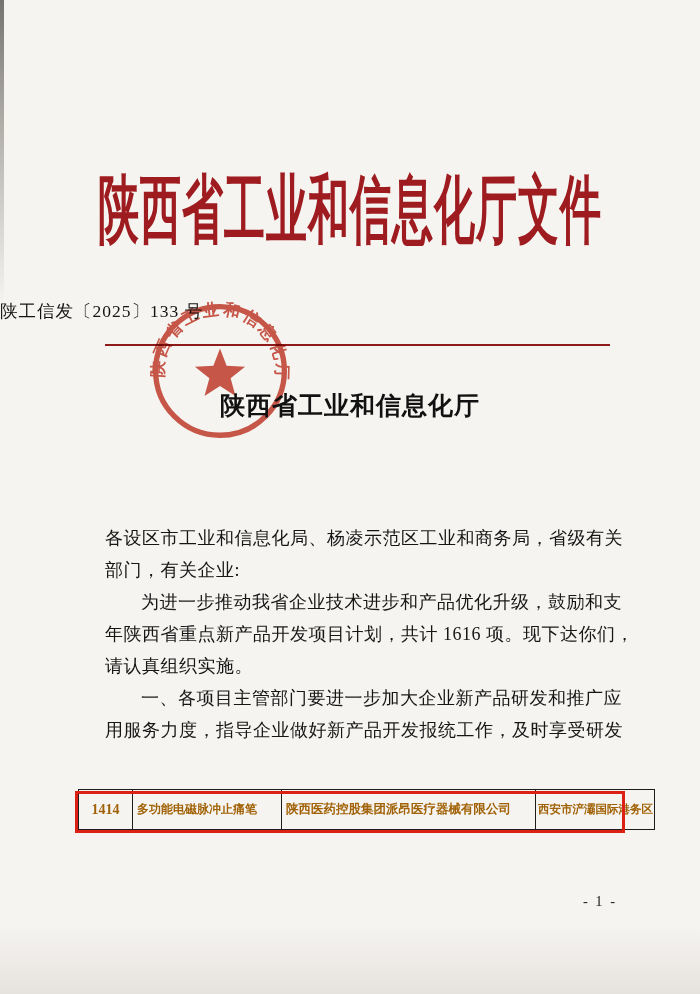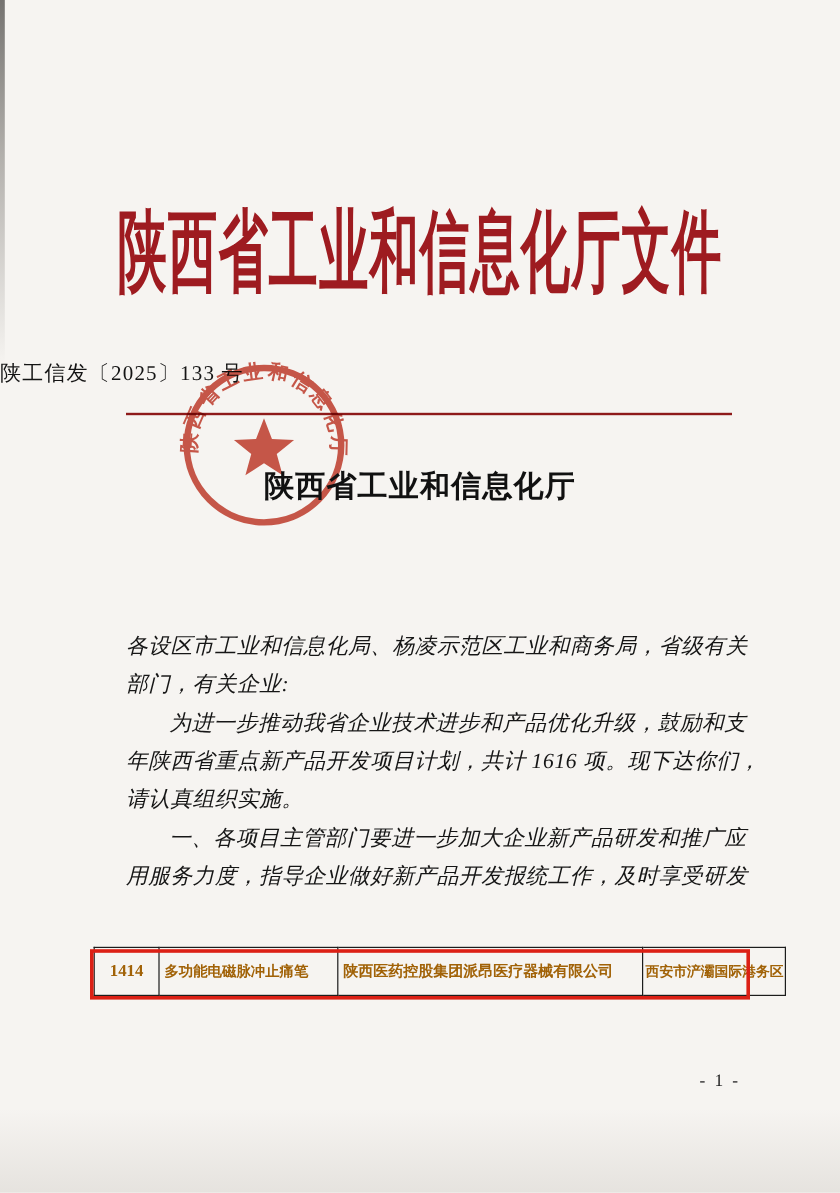--- a/index.html
+++ b/index.html
@@ -53,21 +53,21 @@
     text-align:center;font-weight:700;font-size:25px;line-height:36px;
     color:#111;letter-spacing:1px;
   }
 
   .doc-body{
     position:absolute;left:105px;top:522px;width:493px;
     font-size:18px;color:#161616;
   }
   .body-line{
     height:32px;line-height:32px;white-space:nowrap;
-    text-align:justify;letter-spacing:.5px;font-style:italic;
+    text-align:justify;letter-spacing:.5px;
   }
   .body-line.full{text-align-last:justify;}
   .body-line.indent{text-indent:2em;}
 
   
   .table-wrap{position:absolute;left:78px;top:789px;width:544px;}
   .table-wrap table{
     border-collapse:collapse;table-layout:fixed;width:544px;
     font-family:"Liberation Sans","DejaVu Sans",sans-serif;
   }

